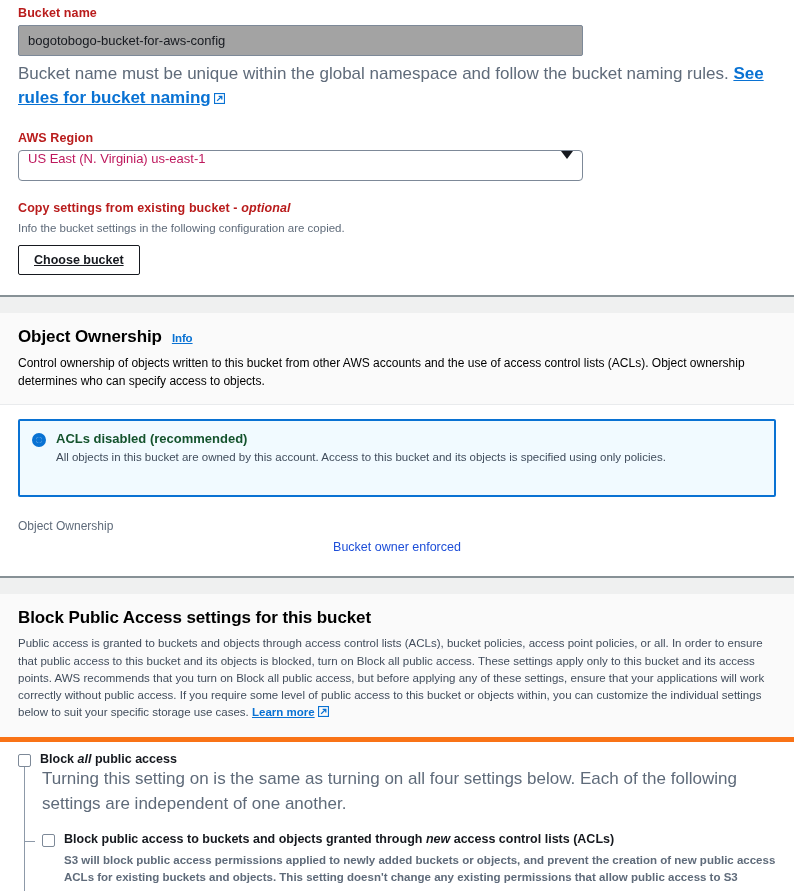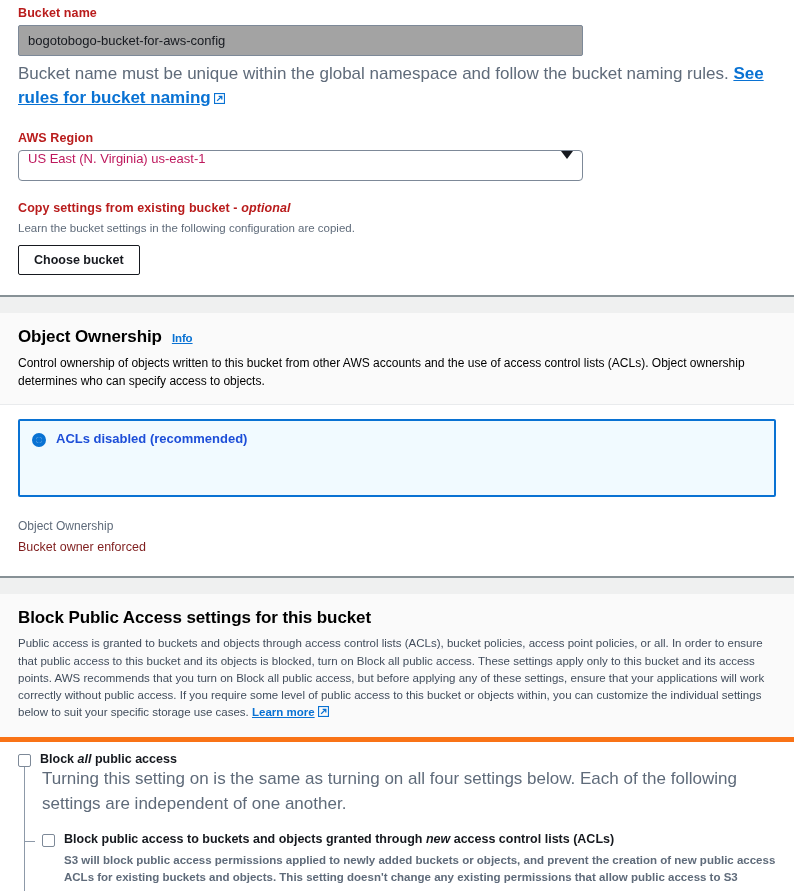--- a/index.html
+++ b/index.html
@@ -111,20 +111,21 @@
     display: inline-block;
     border: 1px solid #16191f;
     border-radius: 2px;
     background: #ffffff;
     color: #16191f;
     font-family: "Liberation Sans", "DejaVu Sans", sans-serif;
     font-size: 12.5px;
     font-weight: 700;
     padding: 7px 15px;
     cursor: pointer;
+    text-decoration: underline;
   }
 
   
   .sec-title {
     font-size: 17px;
     font-weight: 700;
     color: #000000;
     letter-spacing: -.1px;
     display: flex;
     align-items: baseline;
@@ -180,37 +181,38 @@
     position: absolute;
     left: 50%; top: 50%;
     width: 6px; height: 6px;
     margin: -3px 0 0 -3px;
     border-radius: 50%;
     background: #0972d3;
   }
   .card-title {
     font-size: 13px;
     font-weight: 700;
-    color: #1d4ed8;
+    color: #14532d;
     margin-bottom: 3px;
   }
   .card-desc {
     font-size: 11.5px;
     color: #414d5c;
     line-height: 1.48;
   }
 
   .ro-label {
     font-size: 12px;
     color: #5f6b7a;
     margin-bottom: 7px;
   }
   .ro-value {
     font-size: 12.5px;
-    color: #7f1d1d;
+    color: #1d4ed8;
+    text-align: center;
   }
 
   
   .cb-area { padding: 10px 18px 0 18px; }
   .cb-row {
     display: flex;
     align-items: flex-start;
     gap: 9px;
   }
   .cbox {
@@ -298,21 +300,21 @@
       <span class="caret"></span>
     </div>
   </div>
 
   <div style="height:20px"></div>
 
   <div>
     <div class="field-label">
       <span>Copy settings from existing bucket - </span><em>optional</em>
     </div>
-    <div class="desc" style="margin-bottom:9px;">Learn the bucket settings in the following configuration are copied.</div>
+    <div class="desc" style="margin-bottom:9px;">Info the bucket settings in the following configuration are copied.</div>
     <button class="btn">Choose bucket</button>
   </div>
 
   <div style="height:20px"></div>
 </div>
 
 <div class="sep"></div>
 
 <div class="section">
   <div class="hdr-band">
@@ -322,20 +324,21 @@
     </div>
     <div class="desc-dark" style="margin-top:7px;max-width:760px;">Control ownership of objects written to this bucket from other AWS accounts and the use of access control lists (ACLs). Object ownership determines who can specify access to objects.</div>
   </div>
 
   <div class="card-row">
 
     <div class="card selected">
       <span class="radio on"></span>
       <span>
         <span class="card-title" style="display:block">ACLs disabled (recommended)</span>
+        <span class="card-desc" style="display:block">All objects in this bucket are owned by this account. Access to this bucket and its objects is specified using only policies.</span>
       </span>
     </div>
 
   </div>
 
   <div class="section-pad" style="padding-top:22px;padding-bottom:22px;">
     <div class="ro-label">Object Ownership</div>
     <div class="ro-value">Bucket owner enforced</div>
   </div>
 </div>

